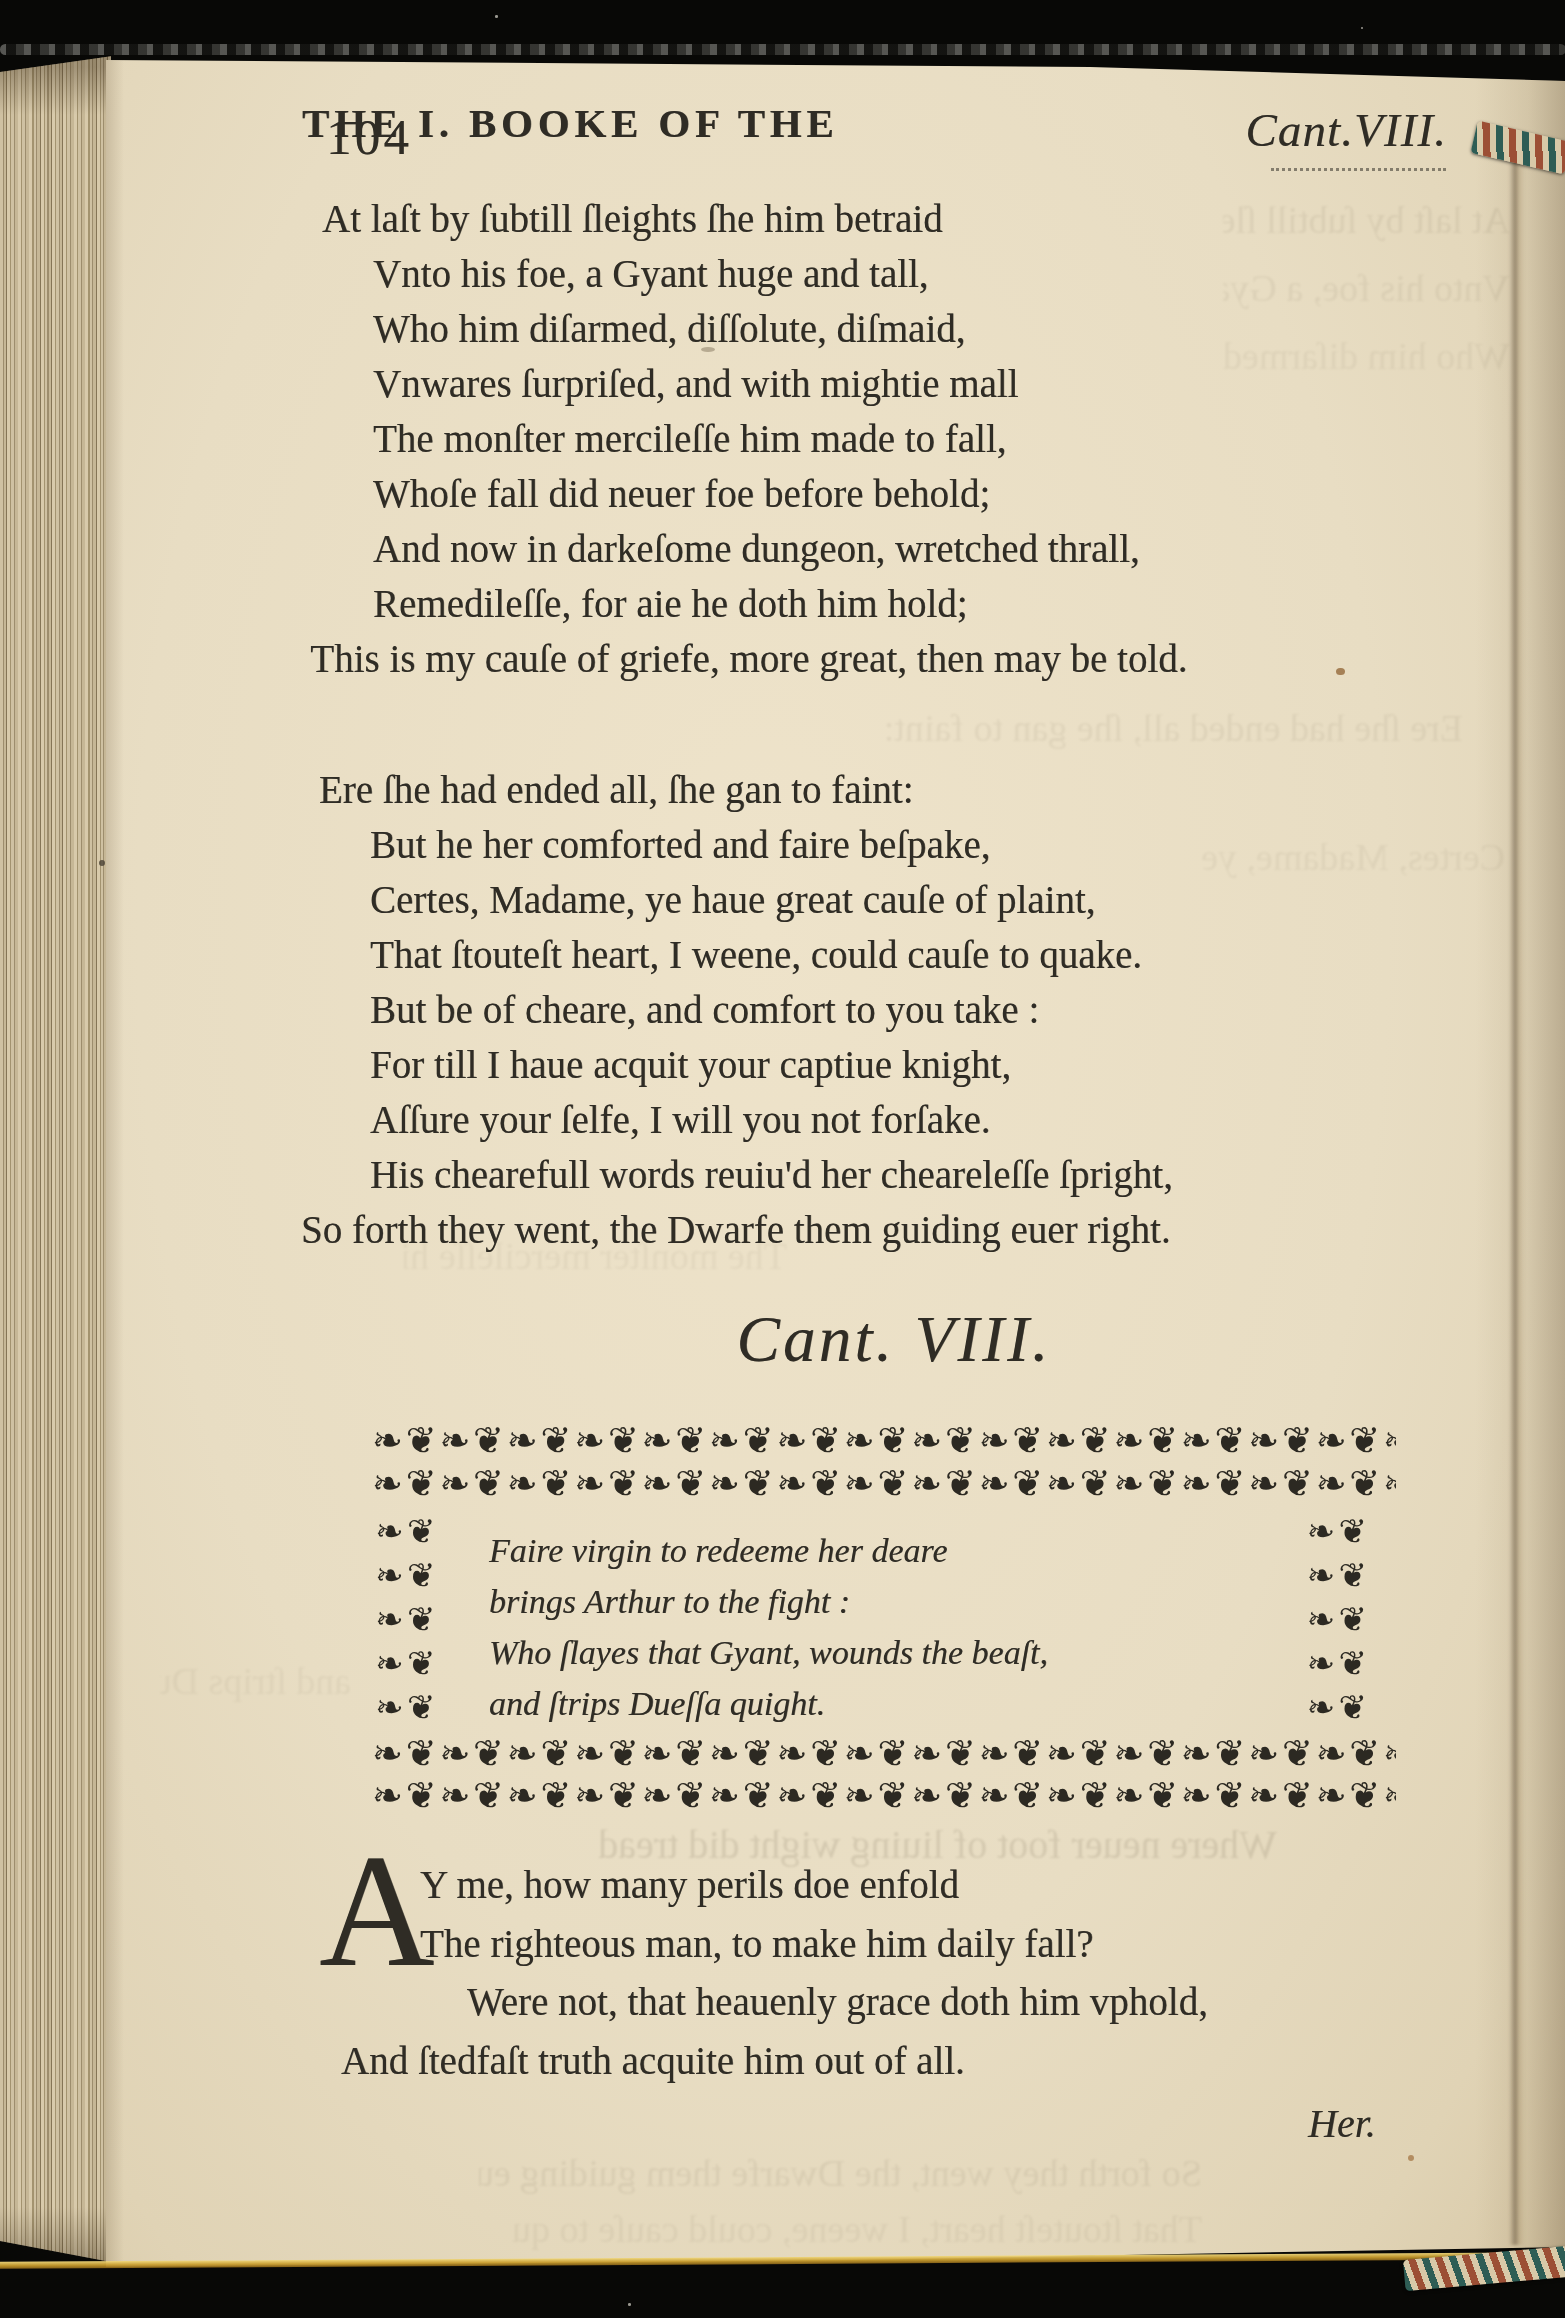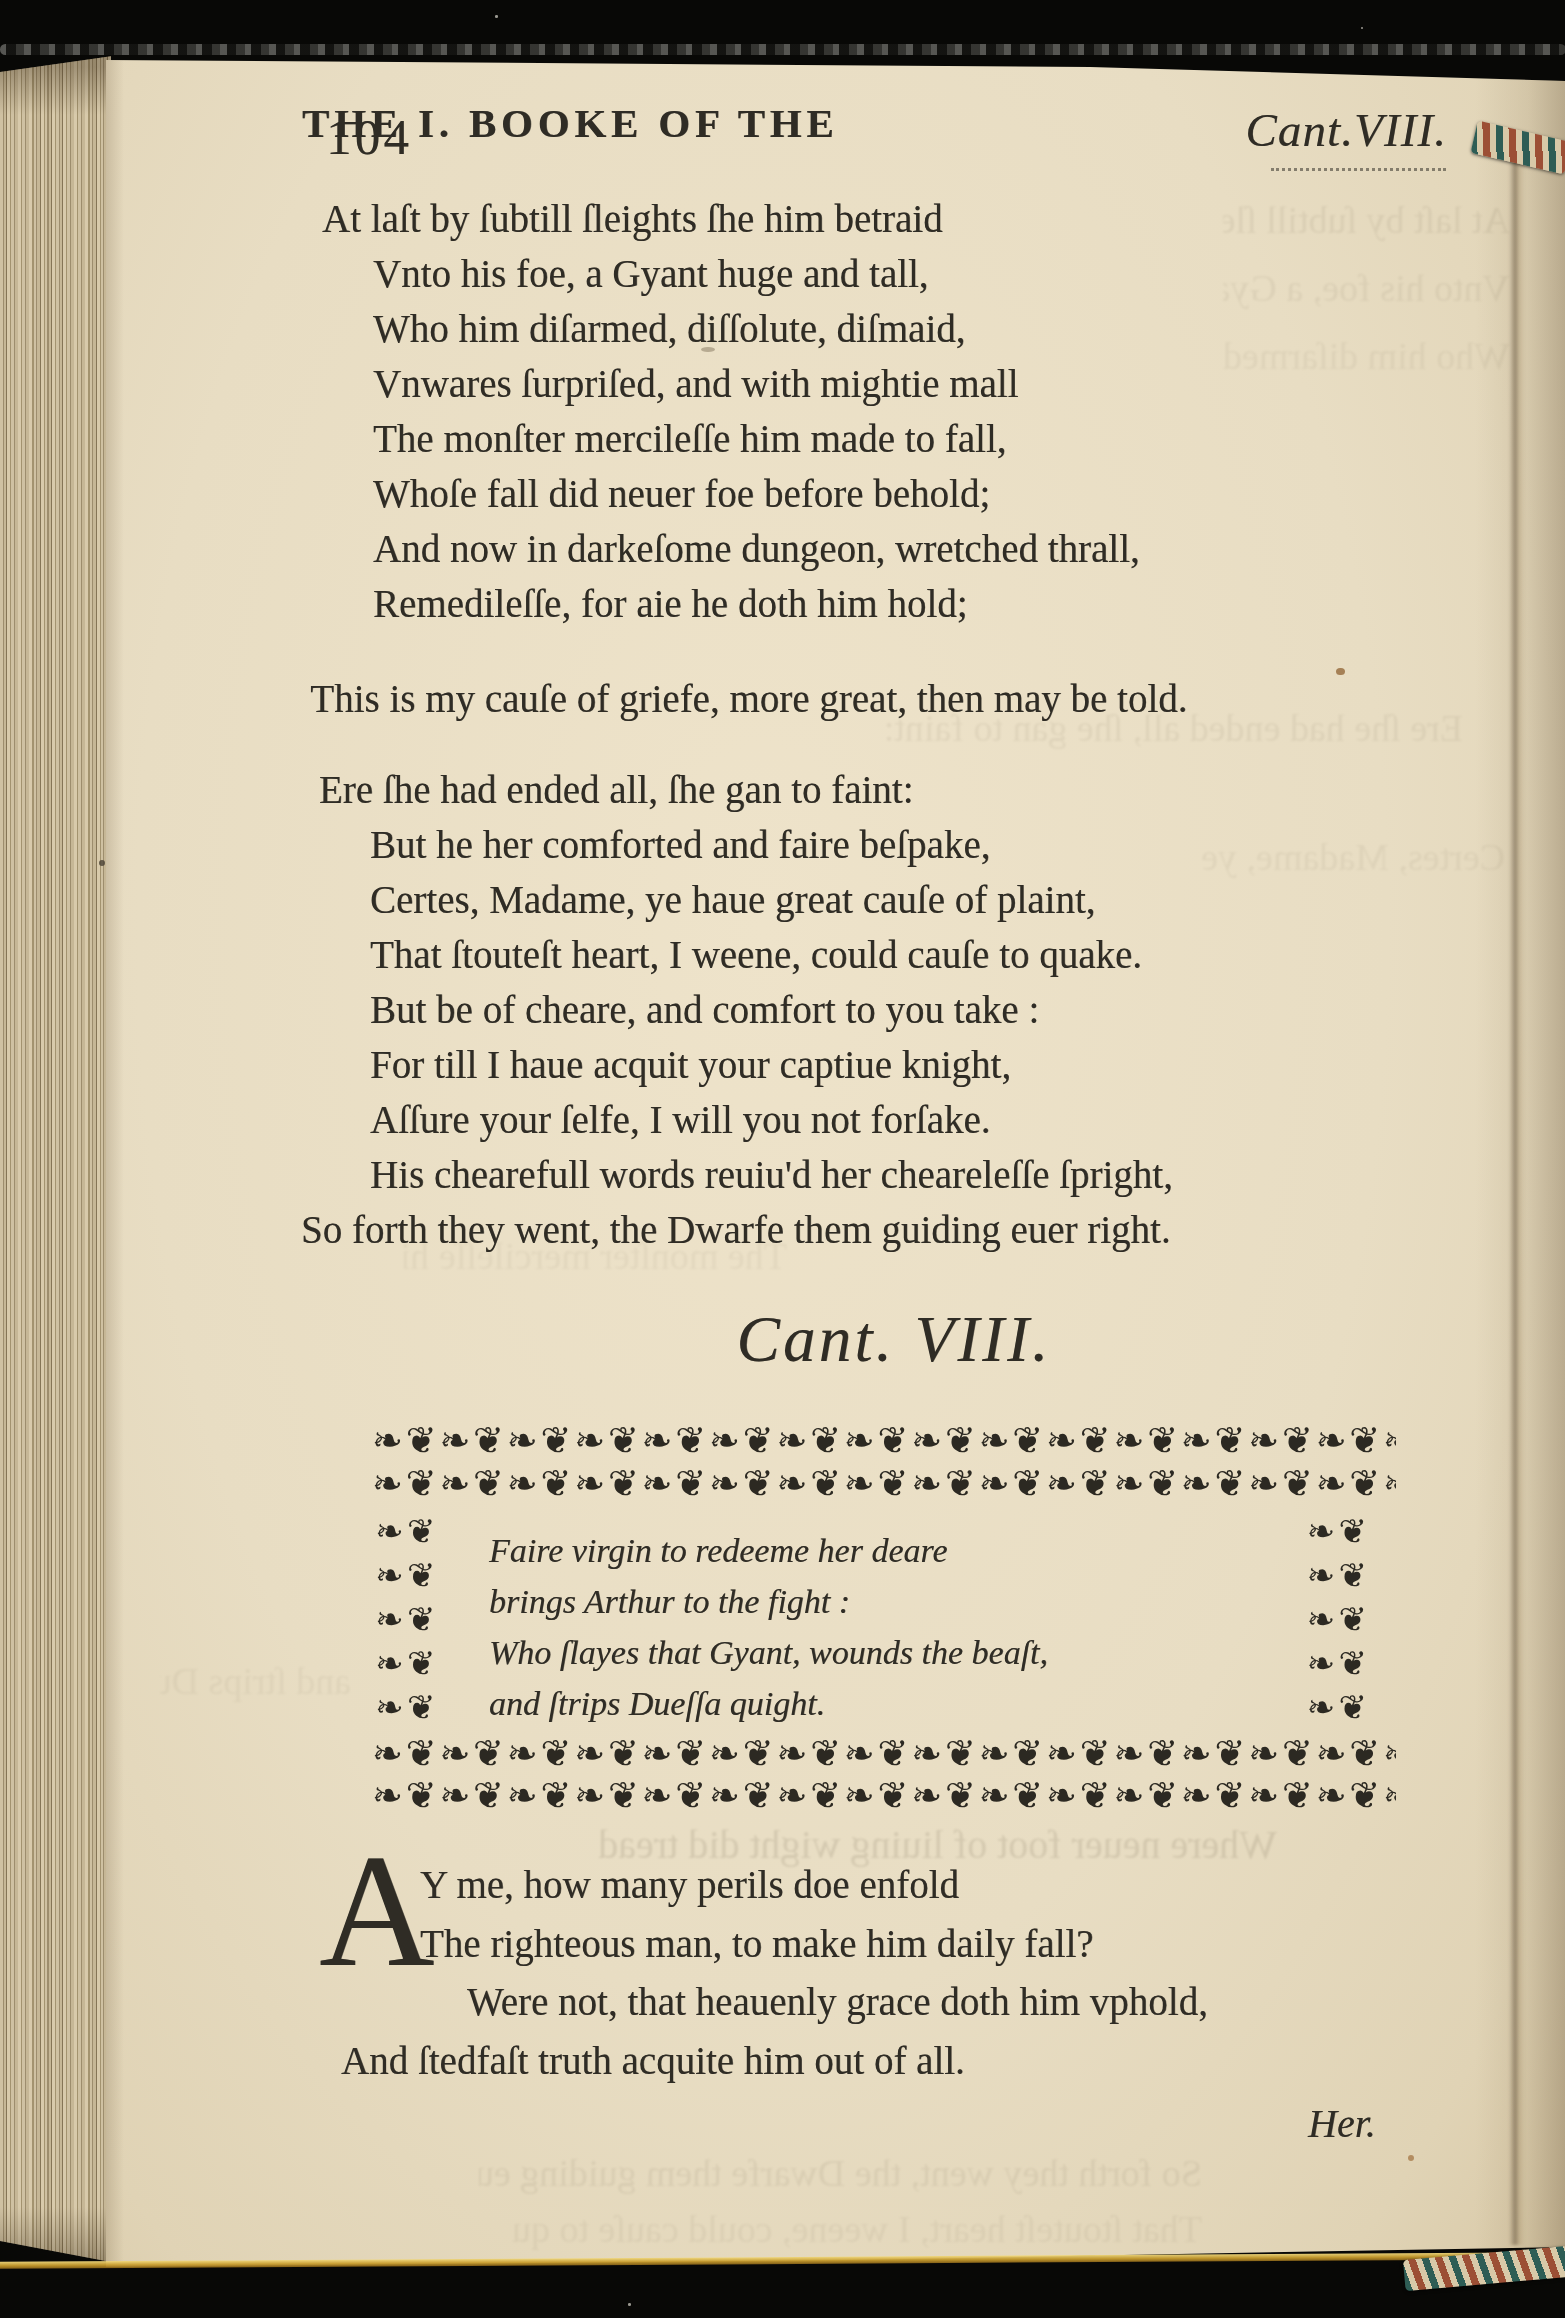--- a/index.html
+++ b/index.html
@@ -68,21 +68,21 @@
     position:absolute; right:16px; top:4.3px; font-size:47px; font-style:italic; font-weight:normal;
     letter-spacing:1.1px; white-space:nowrap;
   }
   .canto-label-rule{
     position:absolute; left:1271px; top:168px; width:175px; height:0;
     border-bottom:3.7px dotted #35322a; opacity:.55;
   }
   .stanza{ position:absolute; font-size:39px; line-height:55px; white-space:nowrap; }
   .stanza .ln{ height:55px; }
   .ind{ margin-left:51px; }
-  .out{ margin-left:-11.7px;margin-top:40px; }
+  .out{ margin-left:-11.7px; }
   .out2{ margin-left:-18px; }
   .canto-heading{
     position:absolute; left:628px; top:1302px; width:532px; text-align:center;
     font-size:65px; font-style:italic; letter-spacing:3.2px; white-space:nowrap;
   }
   
   .orn-box{ position:absolute; left:372px; top:1419px; width:1024px; height:398px; }
   .orn{ font-family:"DejaVu Sans", sans-serif; color:#2c2922; }
   .orn-row{
     position:absolute; left:0; width:100%; height:43px; font-size:37px; line-height:43px;

